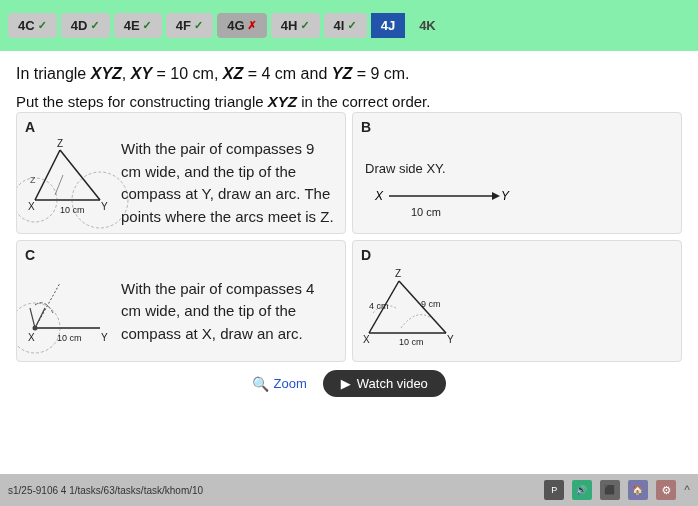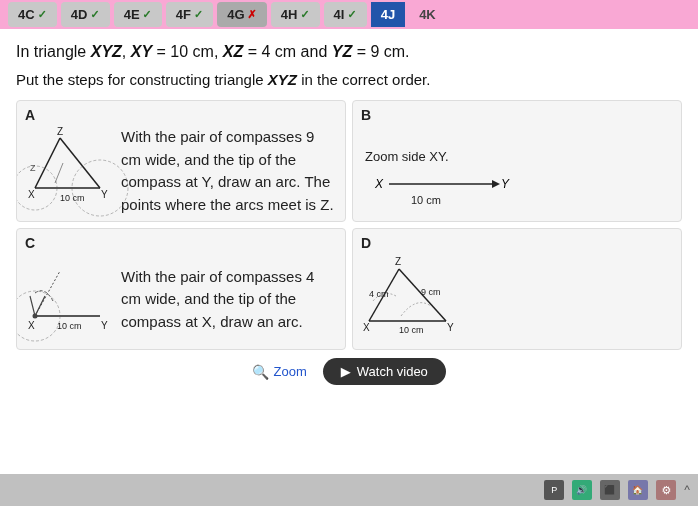--- a/index.html
+++ b/index.html
@@ -7,26 +7,26 @@
       width: 698px;
       height: 506px;
       background: #e8e8e8;
       font-family: Arial, sans-serif;
       overflow: hidden;
       position: relative;
     }
 
     
     .top-nav {
-      background: #f9a8d4;
+      background: #86efac;
       display: flex;
       align-items: center;
       padding: 6px 8px;
       gap: 4px;
-      height: 29px;
+      height: 51px;
     }
 
     .nav-item {
       display: flex;
       align-items: center;
       gap: 3px;
       padding: 5px 10px;
       border-radius: 4px;
       font-size: 13px;
       font-weight: 600;
@@ -91,21 +91,20 @@
     }
 
     .problem-text .math {
       font-style: italic;
       font-weight: 700;
     }
 
     .instruction-text {
       font-size: 15px;
       color: #111;
-      margin-bottom: 10px;
       line-height: 1.4;
     }
 
     .instruction-text .math-bold {
       font-style: italic;
       font-weight: 700;
     }
 
     
     .cards-grid {
@@ -327,21 +326,21 @@
             <line x1="38" y1="40" x2="30" y2="60" stroke="#444" stroke-width="1" opacity="0.6"></line>
           </svg>
         </div>
         <div class="card-text">With the pair of compasses 9 cm wide, and the tip of the compass at Y, draw an arc. The points where the arcs meet is Z.</div>
       </div>
     </div>
 
     <div class="card card-b">
       <span class="card-label">B</span>
       <div class="card-content" style="flex-direction:column; align-items:flex-start; padding-top:20px;">
-        <div class="card-text-b" style="font-size:13px; padding-left:4px; margin-bottom:10px;">Zoom side XY.</div>
+        <div class="card-text-b" style="font-size:13px; padding-left:4px; margin-bottom:10px;">Draw side XY.</div>
         <div style="display:flex; align-items:center; gap:4px; padding-left:14px;">
           <span style="font-size:12px; font-style:italic;">X</span>
           <svg width="110" height="20" viewBox="0 0 110 20">
             <line x1="2" y1="10" x2="105" y2="10" stroke="#222" stroke-width="1.5"></line>
 
             <polygon points="105,6 113,10 105,14" fill="#222"></polygon>
           </svg>
           <span style="font-size:12px; font-style:italic;">Y</span>
         </div>
         <div style="font-size:11px; padding-left:50px; color:#222;">10 cm</div>
@@ -410,20 +409,21 @@
       <span>Zoom</span>
     </button>
     <button class="watch-btn">
       <span>▶</span>
       <span>Watch video</span>
     </button>
   </div>
 </div>
 
 <div class="taskbar">
+  <span class="taskbar-url">s1/25-9106 4 1/tasks/63/tasks/task/khom/10</span>
   <div class="taskbar-icons">
     <div class="taskbar-icon" style="background:#555; font-size:9px;">P</div>
     <div class="taskbar-icon" style="background:#3a7; font-size:9px;">🔊</div>
     <div class="taskbar-icon" style="background:#666; font-size:9px;">⬛</div>
     <div class="taskbar-icon" style="background:#77a; font-size:9px;">🏠</div>
     <div class="taskbar-icon" style="background:#a77;">⚙</div>
     <span style="font-size:12px; color:#555;">^</span>
   </div>
 </div>
 

